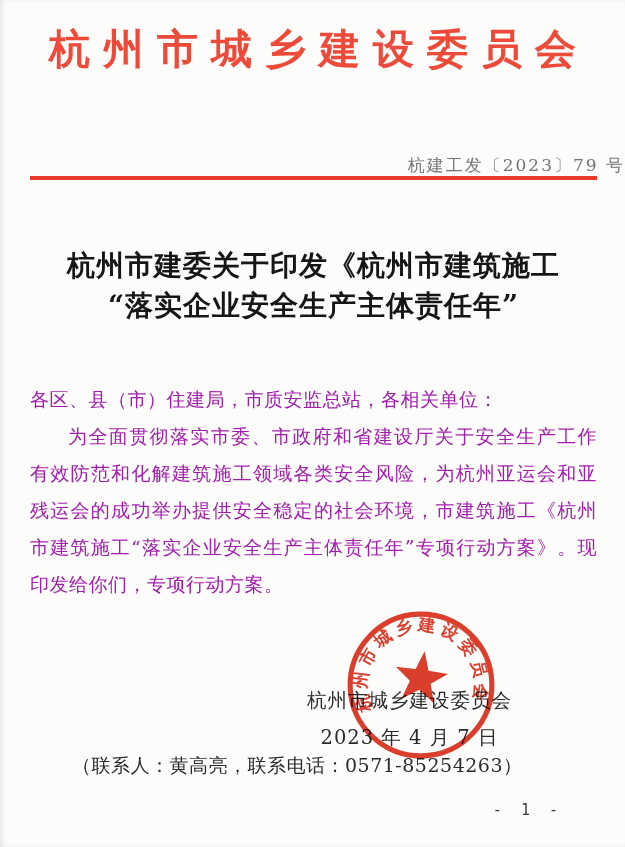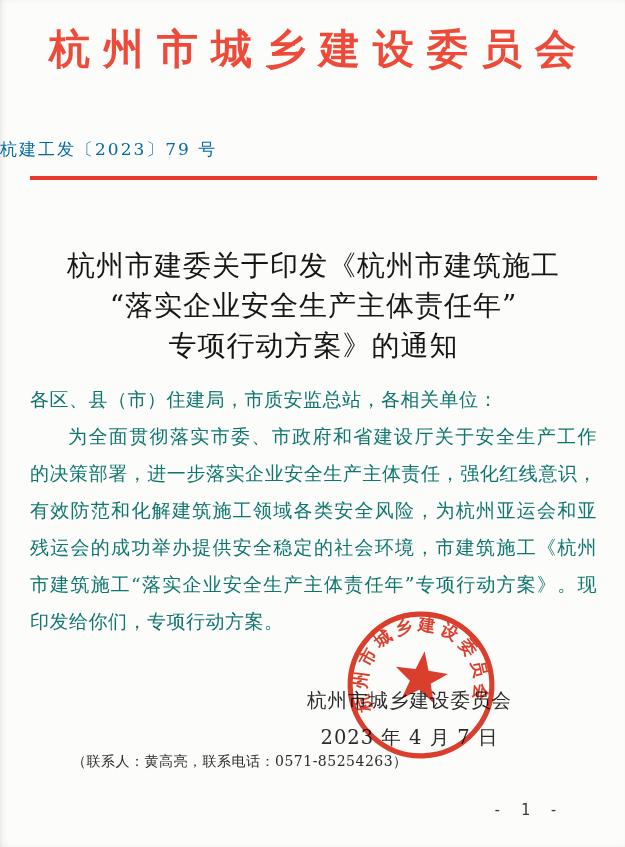--- a/index.html
+++ b/index.html
@@ -20,48 +20,48 @@
     text-align: center;
     font-size: 41px;
     font-weight: bold;
     letter-spacing: 13px;
     padding-left: 13px;
     color: var(--header-red, #ee4a3a);
     font-family: "DejaVu Serif", "Liberation Serif", serif;
   }
   .doc-number {
     position: absolute;
-    top: 138px; left: 0; right: 0;
-    text-align: left;
+    top: 154px; left: 0; right: 0;
+    text-align: right;
     font-size: 17px;
     letter-spacing: 2px;
-    color: #0369a1;
+    color: #737373;
   }
   .red-rule {
     position: absolute;
     top: 176px; left: 30px; right: 28px;
     height: 4px;
     background: var(--rule-red, #e8392c);
   }
   .doc-title {
     position: absolute;
     top: 246px; left: 30px; right: 28px;
     text-align: center;
     font-size: 28px;
-    font-weight: normal;
+    font-weight: bold;
     line-height: 40px;
     color: #161616;
     letter-spacing: 1px;
   }
   .doc-body {
     position: absolute;
     top: 381px; left: 30px; right: 28px;
     font-size: 19px;
     line-height: 37px;
-    color: #0f766e;
+    color: #a21caf;
     letter-spacing: 0.5px;
   }
   .b-line { white-space: nowrap; }
   .b-line.full {
     white-space: normal;
     text-align: justify;
     text-align-last: justify;
   }
   .b-line.indent { text-indent: 2em; font-family: Liberation Serif, serif; }
   .sign-block {
@@ -70,21 +70,21 @@
     right: 113px;
     text-align: center;
     font-size: 19.5px;
     color: #2b2b2b;
     line-height: 37px;
     letter-spacing: 1px;
   }
   .contact {
     position: absolute;
     top: 753px; left: 72px;
-    font-size: 14px;
+    font-size: 19px;
     color: #2b2b2b;
     letter-spacing: 0.5px;
   }
   .page-num {
     position: absolute;
     top: 801px; right: 62px;
     font-size: 15px;
     letter-spacing: 5px;
     color: #3a3a3a;
     font-family: "DejaVu Sans Mono", "Liberation Mono", monospace;
@@ -113,27 +113,25 @@
 
   <div class="letterhead">杭州市城乡建设委员会</div>
 
   <div class="doc-number">杭建工发〔2023〕79 号</div>
 
   <div class="red-rule"></div>
 
   <div class="doc-title">
     <div>杭州市建委关于印发《杭州市建筑施工</div>
     <div>“落实企业安全生产主体责任年”</div>
-    <div>专项行动方案》的通知</div>
   </div>
 
   <div class="doc-body">
     <div class="b-line">各区、县（市）住建局，市质安监总站，各相关单位：</div>
     <div class="b-line full indent">为全面贯彻落实市委、市政府和省建设厅关于安全生产工作</div>
-    <div class="b-line full">的决策部署，进一步落实企业安全生产主体责任，强化红线意识，</div>
     <div class="b-line full">有效防范和化解建筑施工领域各类安全风险，为杭州亚运会和亚</div>
     <div class="b-line full">残运会的成功举办提供安全稳定的社会环境，市建筑施工《杭州</div>
     <div class="b-line full">市建筑施工“落实企业安全生产主体责任年”专项行动方案》。现</div>
     <div class="b-line">印发给你们，专项行动方案。</div>
   </div>
 
   <div class="sign-block">
     <div>杭州市城乡建设委员会</div>
     <div>2023 年 4 月 7 日</div>
   </div>

